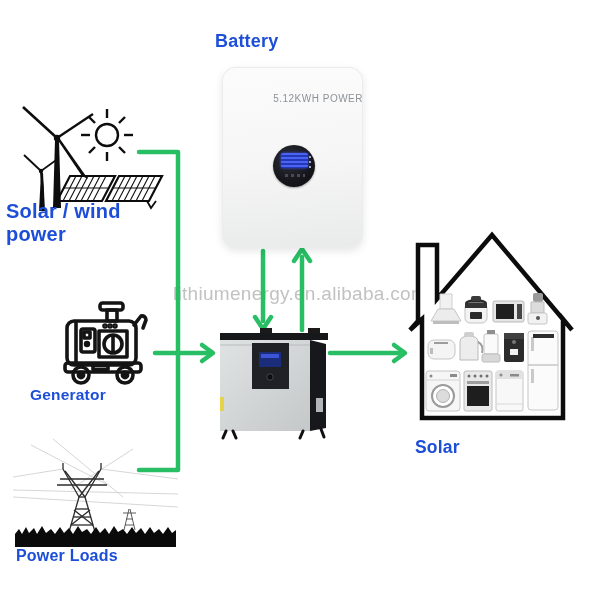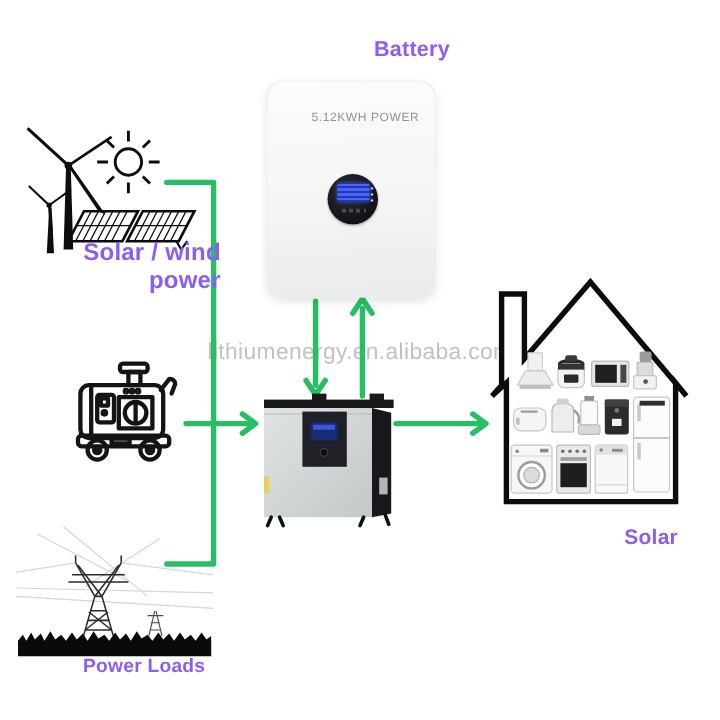--- a/index.html
+++ b/index.html
@@ -1,26 +1,26 @@
 <!DOCTYPE html>
 <html><head>
 <meta charset="utf-8">
 <style>
   html,body{margin:0;padding:0;background:#fff;}
   .stage{position:relative;width:600px;height:600px;background:#ffffff;overflow:hidden;
          font-family:"Liberation Sans",sans-serif;}
   .abs{position:absolute;}
-  .lbl{position:absolute;font-weight:800;color:#8b5cf6;text-align:right;letter-spacing:.2px;}
+  .lbl{position:absolute;font-weight:800;color:#1d4ed8;text-align:left;letter-spacing:.2px;}
   .watermark{position:absolute;left:145px;top:283px;width:310px;text-align:center;
              font-size:19px;color:#c2c2c2;font-weight:400;letter-spacing:.3px;}
   
   .battery-device{position:absolute;left:222px;top:67px;width:141px;height:181px;border-radius:14px;
       background:linear-gradient(175deg,#fcfcfc 0%,#f5f5f5 55%,#e9eaea 100%);
       box-shadow:0 3px 8px rgba(0,0,0,.10), inset 0 0 0 1px #ececec;}
-  .battery-text{position:absolute;left:12px;top:26px;width:100%;text-align:center;
+  .battery-text{position:absolute;left:0;top:26px;width:100%;text-align:right;
       font-size:10px;color:#8d9298;letter-spacing:.5px;}
   .battery-display{position:absolute;left:51px;top:78px;width:42px;height:42px;border-radius:50%;
       background:radial-gradient(circle at 40% 35%,#2e2e38 0%,#15151b 60%,#0c0c10 100%);
       box-shadow:0 1px 2px rgba(0,0,0,.35);}
   .battery-lcd{position:absolute;left:8px;top:8px;width:27px;height:15px;border-radius:2px;
       background:repeating-linear-gradient(180deg,#4a63f0 0px,#4a63f0 2px,#2338b8 2px,#2338b8 4px);
       box-shadow:0 0 3px #3a52e8;}
   .battery-dot{position:absolute;width:2px;height:2px;border-radius:50%;background:#cfd3ff;right:4px;}
   .battery-marks{position:absolute;left:12px;top:29px;width:20px;height:3px;
       background:repeating-linear-gradient(90deg,#4a4a55 0 3px,transparent 3px 6px);}
@@ -139,20 +139,21 @@
         <circle cx="55" cy="31" r="1" fill="#141414"></circle>
         <circle cx="60" cy="31" r="1" fill="#141414"></circle>
       <rect x="10" y="68" width="76" height="9" rx="3"></rect>
       <rect x="38" y="70.5" width="15" height="4"></rect>
       <circle cx="26" cy="80" r="8"></circle>
         <circle cx="26" cy="80" r="2.6" fill="#141414"></circle>
       <circle cx="70" cy="80" r="8"></circle>
         <circle cx="70" cy="80" r="2.6" fill="#141414"></circle>
     </g>
   </svg>
+  <div class="lbl" style="left:30px;top:386px;width:150px;font-size:15.5px">Generator</div>
 
   <svg class="abs" style="left:13px;top:437px" width="165" height="110" viewBox="0 0 165 110">
     <g stroke="#d6d6d6" stroke-width="1">
       <line x1="0" y1="40" x2="50" y2="32"></line>
         <line x1="88" y1="32" x2="165" y2="42"></line>
       <line x1="0" y1="60" x2="165" y2="70"></line>
         <line x1="0" y1="53" x2="165" y2="57"></line>
       <line x1="18" y1="8" x2="95" y2="48"></line>
         <line x1="120" y1="12" x2="58" y2="52"></line>
       <line x1="40" y1="2" x2="110" y2="60"></line>

